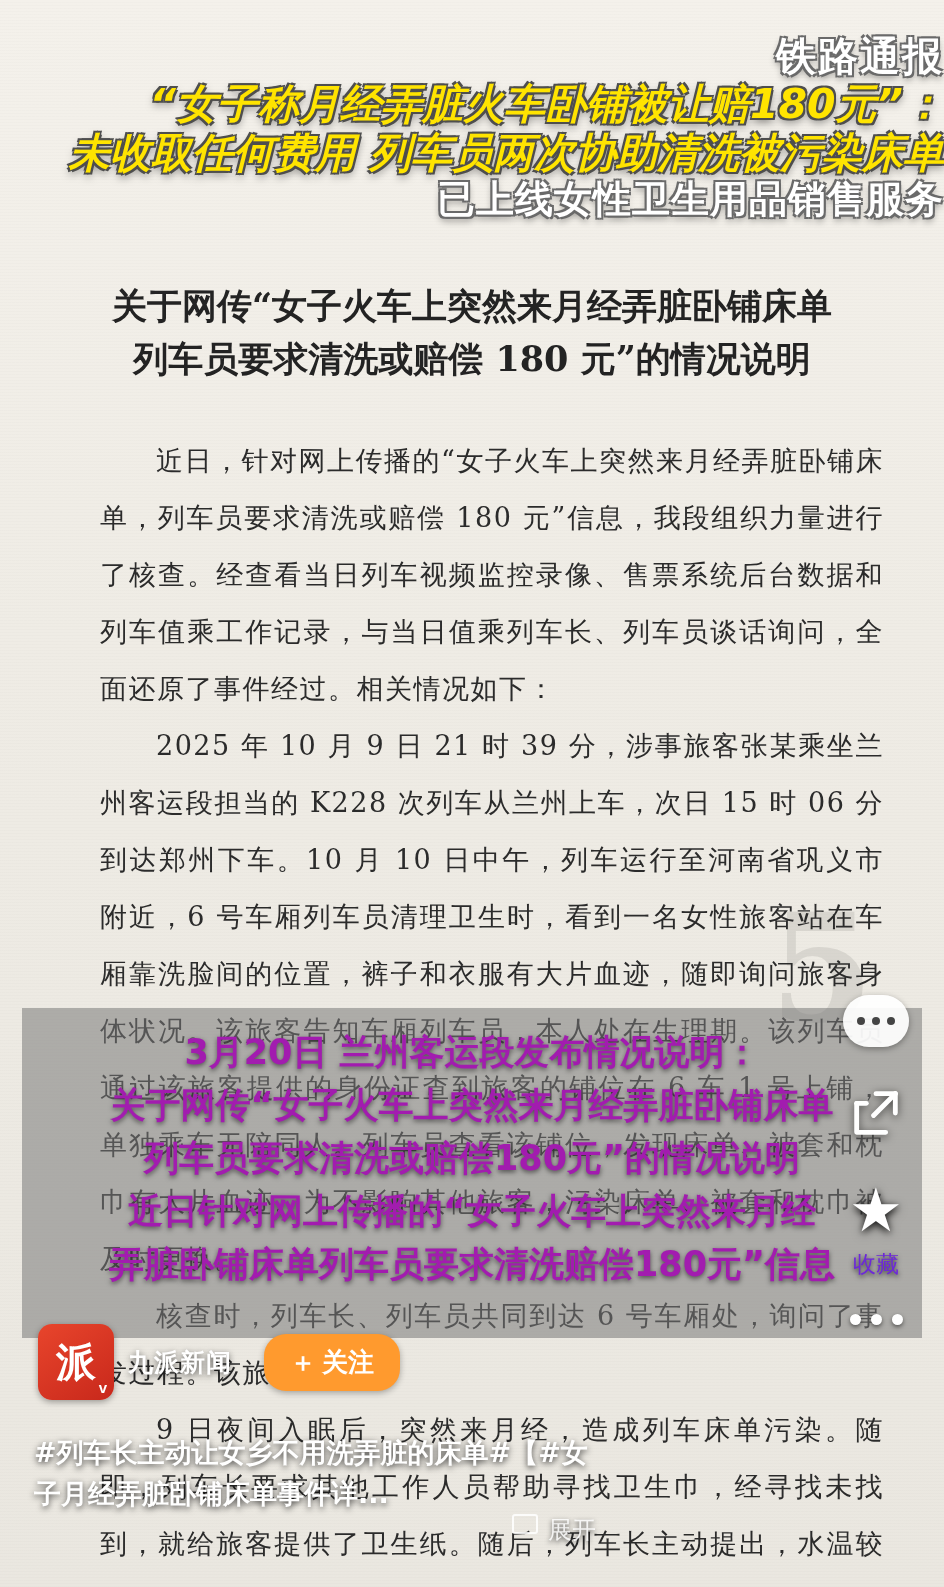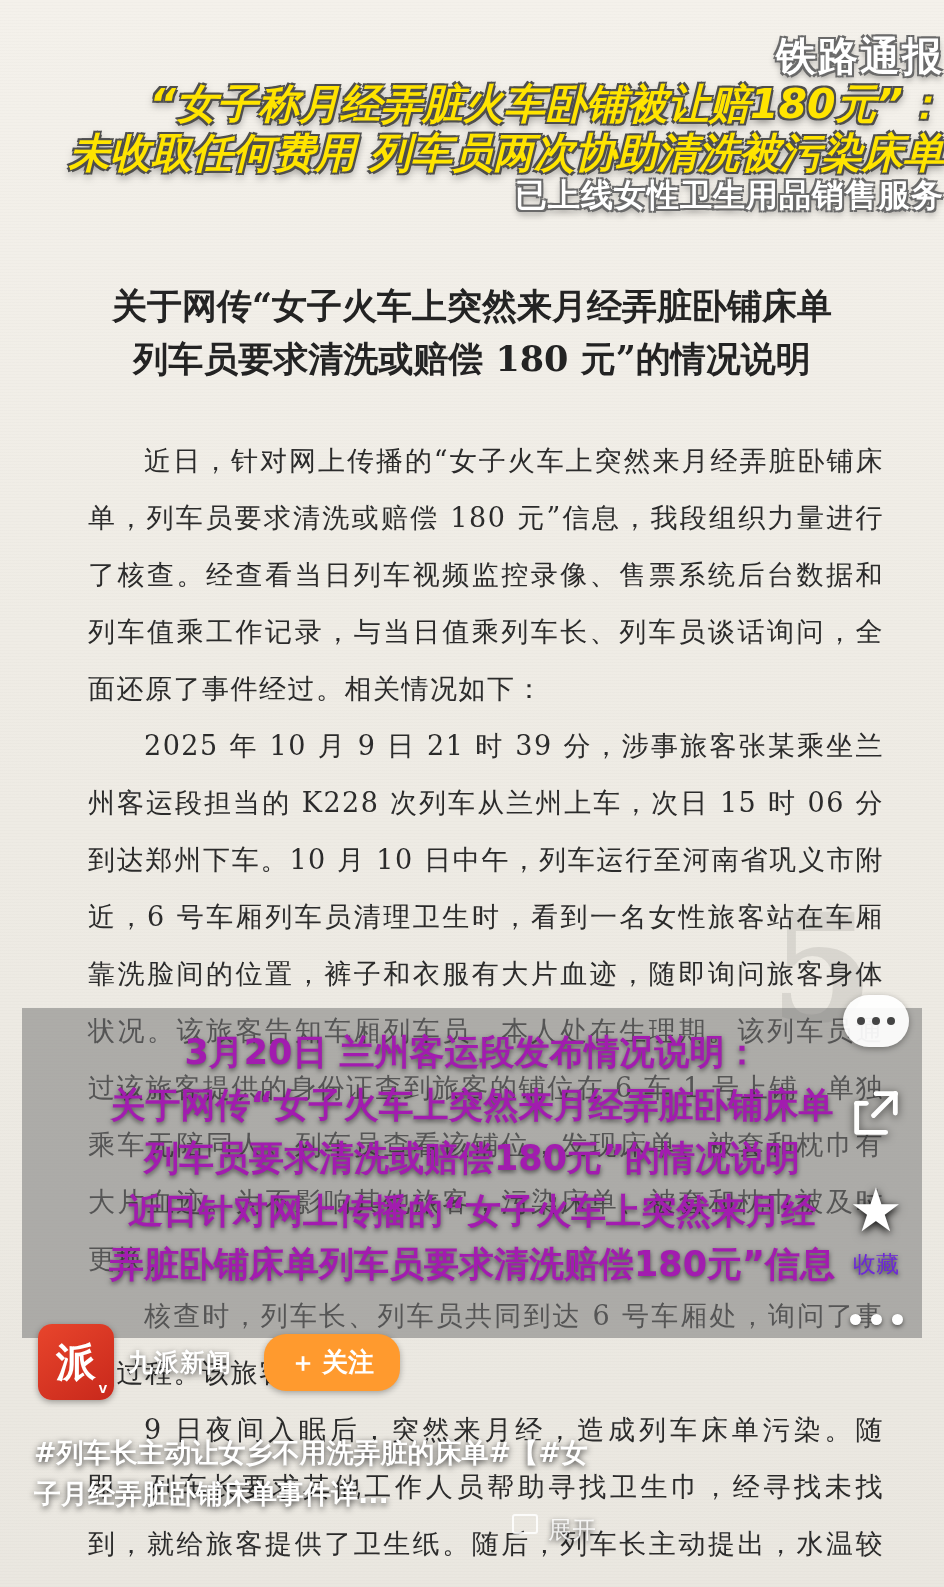--- a/index.html
+++ b/index.html
@@ -56,21 +56,21 @@
     color: #ffe400;
     letter-spacing: 0px;
     text-shadow:
       -2px -2px 0 #4e4e4e, 2px -2px 0 #4e4e4e,
       -2px 2px 0 #4e4e4e, 2px 2px 0 #4e4e4e,
       0 4px 8px rgba(0,0,0,0.5);
     white-space: nowrap;
     font-style: italic;
   }
   .headline .l4 {
-    font-size: 32px;
+    font-size: 38px;
     letter-spacing: 1px;
   }
 
   
   .doc-title {
     position: absolute;
     left: 60px; right: 60px;
     top: 280px;
     text-align: center;
     font-family: "DejaVu Serif", "Liberation Serif", serif;
@@ -87,21 +87,21 @@
     right: 60px;
     top: 432px;
     font-family: "DejaVu Serif", "Liberation Serif", serif;
     font-size: 27px;
     line-height: 57px;
     color: #2b2b2b;
     letter-spacing: 1.5px;
     text-align: justify;
   }
   .doc-body p {
-    margin: 0 0 0 0;
+    margin: 0 0 0 12px;
     text-indent: 56px;
   }
 
   
   .watermark {
     position: absolute;
     right: 70px;
     top: 880px;
     font-size: 150px;
     color: rgba(190,188,182,0.45);

